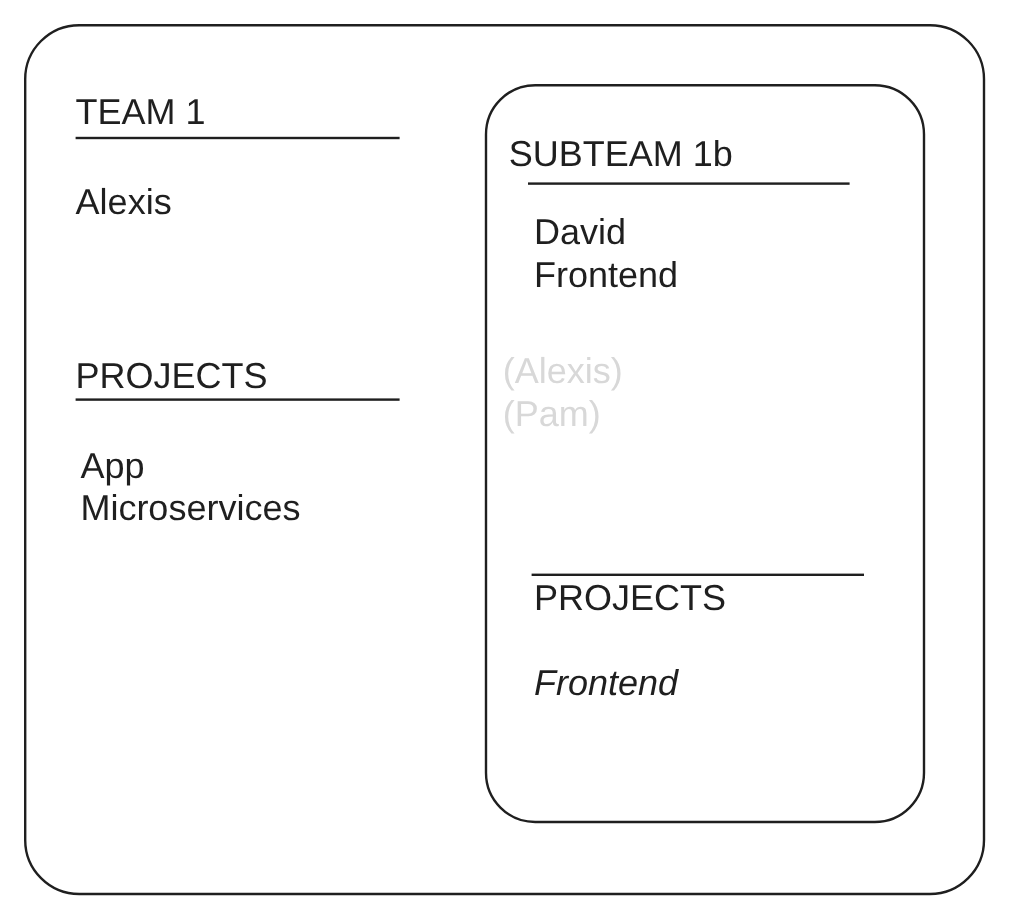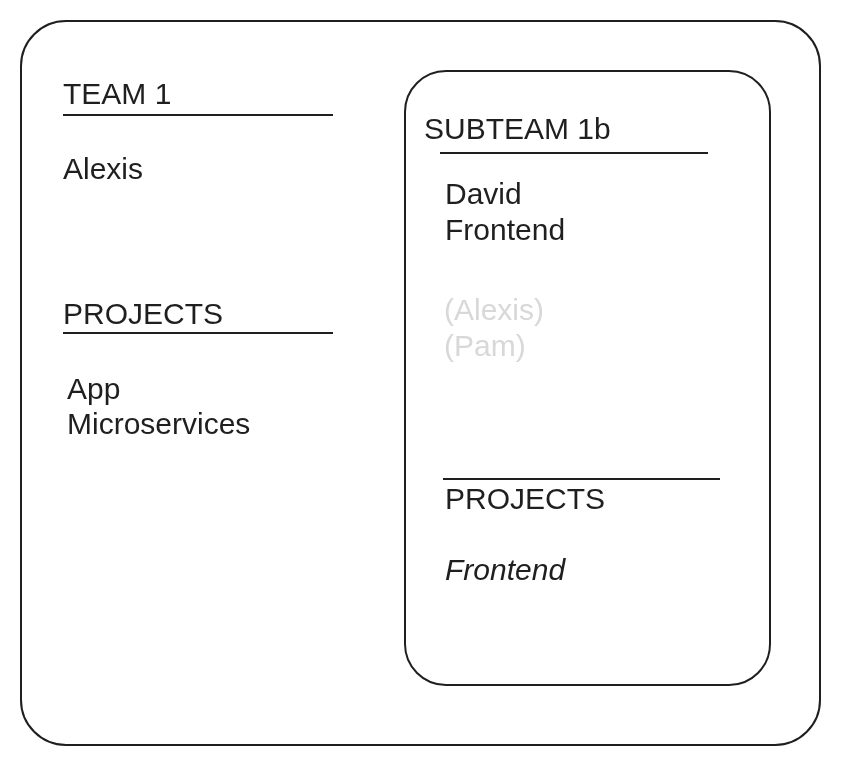--- a/index.html
+++ b/index.html
@@ -89,21 +89,21 @@
 
 <div>
   <div class="heading" style="left:424px; top:113px;">SUBTEAM 1b</div>
   <div class="rule" style="left:440px; top:152px; width:268px;"></div>
 
   <div class="list list-wide" style="left:445px; top:176px;">
     <div class="item">David</div>
     <div class="item">Frontend</div>
   </div>
 
-  <div class="list list-wide inherited" style="left:444px; top:292px;">
+  <div class="list list-wide inherited" style="left:419px; top:292px;">
     <div class="item">(Alexis)</div>
     <div class="item">(Pam)</div>
   </div>
 
   <div class="rule" style="left:443px; top:478px; width:277px;"></div>
   <div class="heading" style="left:445px; top:483px;">PROJECTS</div>
 
   <div class="list" style="left:445px; top:552px;font-style:italic;">
     <div class="item">Frontend</div>
   </div>

